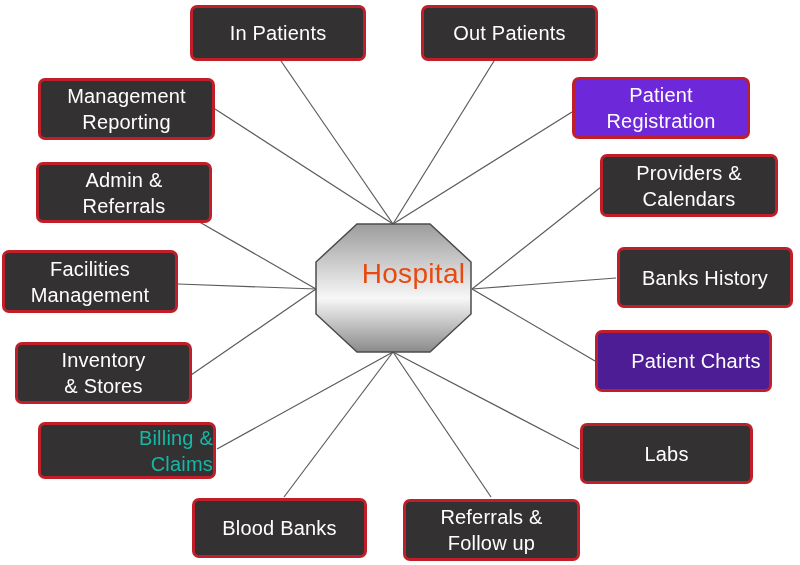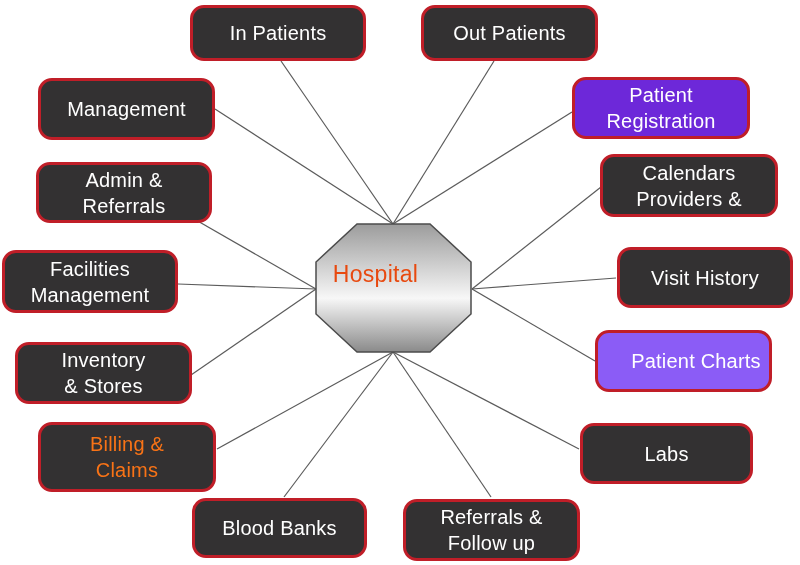--- a/index.html
+++ b/index.html
@@ -12,40 +12,40 @@
     font-family: "Liberation Sans", sans-serif;
   }
   .edge-svg {
     position: absolute;
     left: 0; top: 0;
     width: 800px; height: 565px;
   }
   .node {
     position: absolute;
     box-sizing: border-box;
-    border-radius: 14px;
+    border-radius: 7px;
     border-style: solid;
     border-width: 3px;
     display: flex;
     flex-direction: column;
     align-items: center;
     justify-content: center;
     text-align: center;
     font-size: 20px;
     line-height: 26px;
     letter-spacing: 0.2px;
   }
   .center-label {
     position: absolute;
-    left: 298px; top: 224px;
+    left: 336px; top: 224px;
     width: 155px; height: 100px;
     display: flex;
     align-items: center;
     justify-content: center;
-    font-size: 23px;
+    font-size: 28px;
     letter-spacing: 0.3px;
   }
 </style>
 </head>
 <body>
 
 <div class="canvas" style="background: rgb(255, 255, 255);">
   <svg class="edge-svg">
     <defs>
       <linearGradient id="octGrad" x1="0" y1="0" x2="0" y2="1">
@@ -75,48 +75,49 @@
 
   <div id="nodes">
       <div class="node" style="left: 190px; top: 5px; width: 176px; height: 56px; background: rgb(51, 49, 50); border-color: rgb(192, 30, 40); color: rgb(255, 255, 255);">
         <div>In Patients</div>
       </div>
       <div class="node" style="left: 405px; top: 5px; width: 177px; height: 56px; background: rgb(51, 49, 50); border-color: rgb(192, 30, 40); color: rgb(255, 255, 255); margin-left: 16px;">
         <div>Out Patients</div>
       </div>
       <div class="node" style="left: 38px; top: 78px; width: 177px; height: 62px; background: rgb(51, 49, 50); border-color: rgb(192, 30, 40); color: rgb(255, 255, 255);">
         <div>Management</div>
+        <div>Reporting</div>
       </div>
       <div class="node" style="left: 572px; top: 77px; width: 178px; height: 62px; background: #6d28d9; border-color: rgb(192, 30, 40); color: rgb(255, 255, 255);">
         <div>Patient</div>
         <div>Registration</div>
       </div>
       <div class="node" style="left: 8px; top: 162px; width: 176px; height: 61px; background: rgb(51, 49, 50); border-color: rgb(192, 30, 40); color: rgb(255, 255, 255); margin-left: 28px;">
         <div>Admin &amp;</div>
         <div>Referrals</div>
       </div>
       <div class="node" style="left: 600px; top: 154px; width: 178px; height: 63px; background: rgb(51, 49, 50); border-color: rgb(192, 30, 40); color: rgb(255, 255, 255);">
+        <div>Providers &amp;</div>
         <div>Calendars</div>
-        <div>Providers &amp;</div>
       </div>
       <div class="node" style="left: 2px; top: 250px; width: 176px; height: 63px; background: rgb(51, 49, 50); border-color: rgb(192, 30, 40); color: rgb(255, 255, 255);">
         <div>Facilities</div>
         <div>Management</div>
       </div>
       <div class="node" style="left: 617px; top: 247px; width: 176px; height: 61px; background: rgb(51, 49, 50); border-color: rgb(192, 30, 40); color: rgb(255, 255, 255);">
-        <div>Visit History</div>
+        <div>Banks History</div>
       </div>
       <div class="node" style="left: 15px; top: 342px; width: 177px; height: 62px; background: rgb(51, 49, 50); border-color: rgb(192, 30, 40); color: rgb(255, 255, 255);">
         <div>Inventory</div>
         <div>&amp; Stores</div>
       </div>
-      <div class="node" style="left: 595px; top: 330px; width: 177px; height: 62px; background: #8b5cf6; border-color: rgb(192, 30, 40); color: rgb(255, 255, 255); padding-left: 25px;">
+      <div class="node" style="left: 595px; top: 330px; width: 177px; height: 62px; background: #4c1d95; border-color: rgb(192, 30, 40); color: rgb(255, 255, 255); padding-left: 25px;">
         <div>Patient Charts</div>
       </div>
-      <div class="node" style="left: 38px; top: 422px; width: 178px; height: 70px; background: rgb(51, 49, 50); border-color: rgb(192, 30, 40); color: #f97316;">
+      <div class="node" style="left: 38px; top: 422px; width: 178px; height: 57px; background: rgb(51, 49, 50); border-color: rgb(192, 30, 40); color: #14b8a6; align-items: flex-end;">
         <div>Billing &amp;</div>
         <div>Claims</div>
       </div>
       <div class="node" style="left: 580px; top: 423px; width: 173px; height: 61px; background: rgb(51, 49, 50); border-color: rgb(192, 30, 40); color: rgb(255, 255, 255);">
         <div>Labs</div>
       </div>
       <div class="node" style="left: 192px; top: 498px; width: 175px; height: 60px; background: rgb(51, 49, 50); border-color: rgb(192, 30, 40); color: rgb(255, 255, 255);">
         <div>Blood Banks</div>
       </div>
       <div class="node" style="left: 403px; top: 499px; width: 177px; height: 62px; background: rgb(51, 49, 50); border-color: rgb(192, 30, 40); color: rgb(255, 255, 255);">

